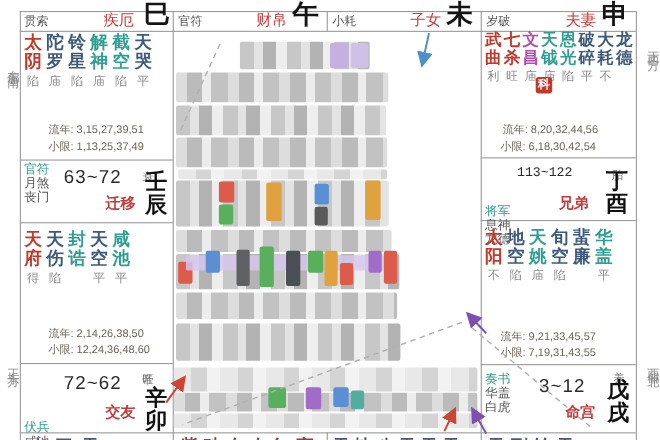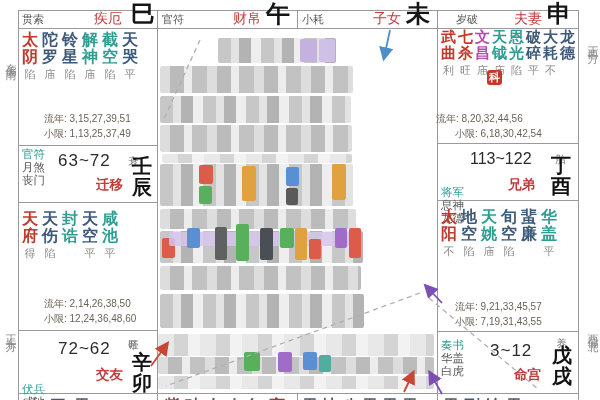--- a/index.html
+++ b/index.html
@@ -19,21 +19,21 @@
   .schar{font-weight:700;font-size:16px;line-height:17px;}
   .sc-b .schar{font-size:15px;line-height:16px;}
   .sbright{font-size:11px;line-height:12px;color:#8a8a8a;margin-top:3px;}
   .red{color:#c0392b;} .teal{color:#2f9e92;} .navy{color:#3d5a7a;} .mag{color:#b44bb0;}
   
   .agesline{font-size:10px;color:#6b6257;line-height:13px;white-space:nowrap;}
   
   .gods div{font-size:11.5px;line-height:13px;color:#555;}
   .gods div:first-child{color:#2f9e92;}
   .range{font-size:17px;color:#2b2b2b;letter-spacing:1px;}
-  .range.small{font-size:16px;letter-spacing:0;}
+  .range.small{font-size:12px;letter-spacing:0;font-family:Liberation Mono, monospace;}
   .palace{font-size:13.5px;font-weight:700;color:#c23b3b;}
   .sheng{writing-mode:vertical-rl;text-orientation:upright;font-size:10.5px;color:#777;line-height:12px;}
   .gz{font-size:20px;font-weight:700;color:#111;line-height:21px;text-align:center;}
   .vtext{writing-mode:vertical-rl;text-orientation:upright;font-size:11px;color:#8a8a8a;letter-spacing:3px;}
   
   .mosaic{position:absolute;border-radius:2px;
     background:repeating-linear-gradient(90deg,#c7c7c7 0 13px,#e3e3e3 13px 21px,#b3b3b3 21px 33px,#eeeeee 33px 43px);}
   .mosaic.m2{background:repeating-linear-gradient(90deg,#dddddd 0 10px,#bbbbbb 10px 24px,#ececec 24px 32px,#c2c2c2 32px 47px);}
   .mosaic.light{background:repeating-linear-gradient(90deg,#e8e8e8 0 16px,#d4d4d4 16px 30px,#f2f2f2 30px 42px);}
   .cblock{position:absolute;border-radius:2px;}
@@ -72,21 +72,21 @@
   <div class="abs rib-branch" style="left:131px;top:1px;">巳</div>
 
   <div class="abs rib-god" style="left:162px;top:12px;">官符</div>
   <div class="abs rib-palace" style="left:233px;top:10px;">财帛</div>
   <div class="abs rib-branch" style="left:266px;top:1px;">午</div>
 
   <div class="abs rib-god" style="left:302px;top:12px;">小耗</div>
   <div class="abs rib-palace" style="left:373px;top:10px;">子女</div>
   <div class="abs rib-branch" style="left:406px;top:1px;">未</div>
 
-  <div class="abs rib-god" style="left:442px;top:12px;margin-left:14px;">岁破</div>
+  <div class="abs rib-god" style="left:442px;top:12px;">岁破</div>
   <div class="abs rib-palace" style="left:514px;top:10px;">夫妻</div>
   <div class="abs rib-branch" style="left:547px;top:1px;">申</div>
 
   <div>
     <div class="starrow sc-a" style="left:22px;top:31px;">
         <div class="starcol">
           <span class="schar red">太</span>
           <span class="schar red">阴</span>
           <span class="sbright">陷</span>
         </div>
@@ -213,21 +213,21 @@
           <span class="schar navy">耗</span>
           <span class="sbright">不</span>
         </div>
         <div class="starcol">
           <span class="schar navy">龙</span>
           <span class="schar navy">德</span>
           <span class="sbright">&nbsp;</span>
         </div>
       </div>
     <div class="badge" style="left:487px;top:70px;">科</div>
-    <div class="abs agesline" style="left:436px;top:112px;">流年: 8,20,32,44,56</div>
+    <div class="abs agesline" style="left:457px;top:112px;">流年: 8,20,32,44,56</div>
     <div class="abs agesline" style="left:455px;top:127px;">小限: 6,18,30,42,54</div>
     <div class="abs gods" style="left:441px;top:146px;margin-top:40px;">
         <div>将军</div>
         <div>息神</div>
         <div>龙德</div>
       </div>
     <div class="abs range small" style="left:470px;top:150px;">113~122</div>
     <div class="abs palace" style="left:508px;top:176px;">兄弟</div>
     <div class="abs sheng" style="left:555px;top:145px;">胎</div>
     <div class="abs gz" style="left:551px;top:155px;">

